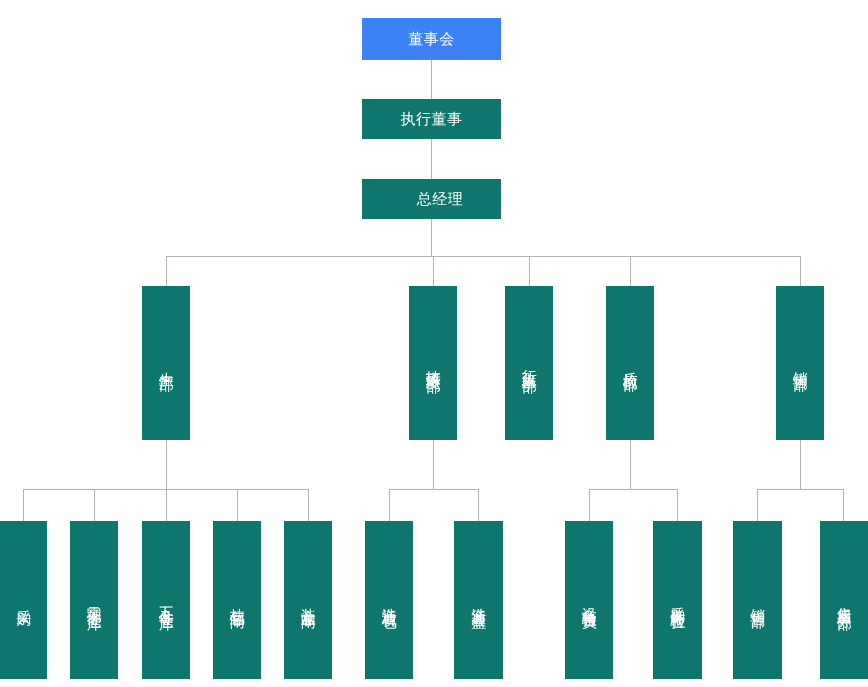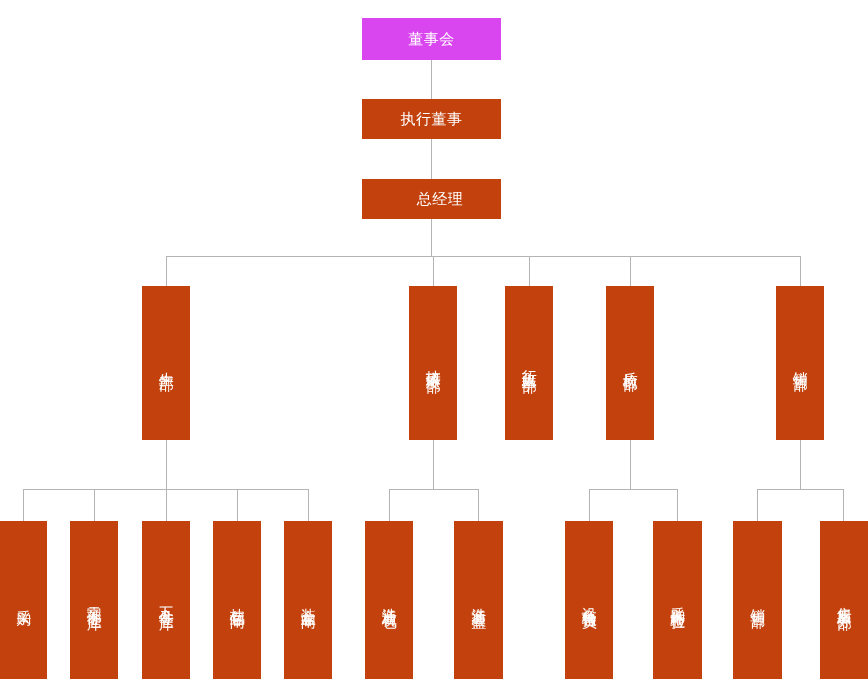--- a/index.html
+++ b/index.html
@@ -26,31 +26,31 @@
     position: absolute;
     background: #b4b4b4;
   }
   .line.v { width: 1px; }
   .line.h { height: 1px; }
 
   
   .node {
     position: absolute;
     box-sizing: border-box;
-    background: #c2410c;
+    background: #0f766e;
     color: #ffffff;
     display: flex;
     align-items: center;
     justify-content: center;
     text-align: center;
     line-height: 1.28;
     letter-spacing: 0.5px;
   }
   .node.root {
-    background: #d946ef;
+    background: #3b82f6;
   }
   .node.horiz {
     font-size: 15px;
     writing-mode: horizontal-tb;
   }
   .node.vert {
     writing-mode: vertical-rl;
     text-orientation: upright;
     font-size: 15px;
     letter-spacing: 2px;

